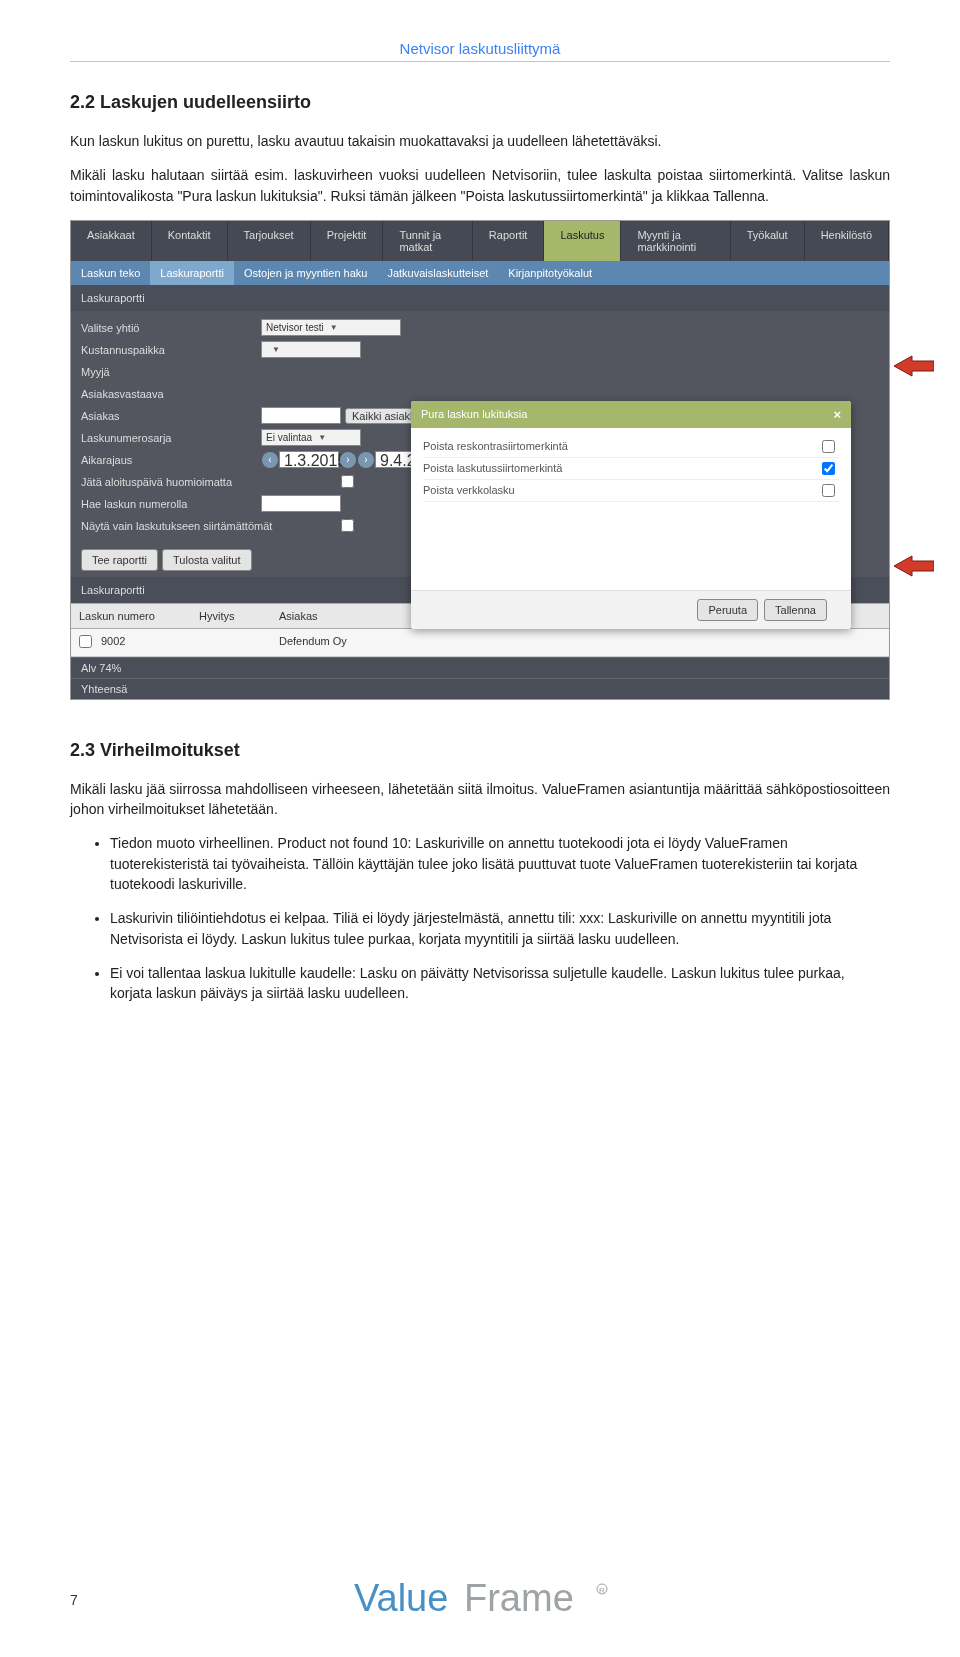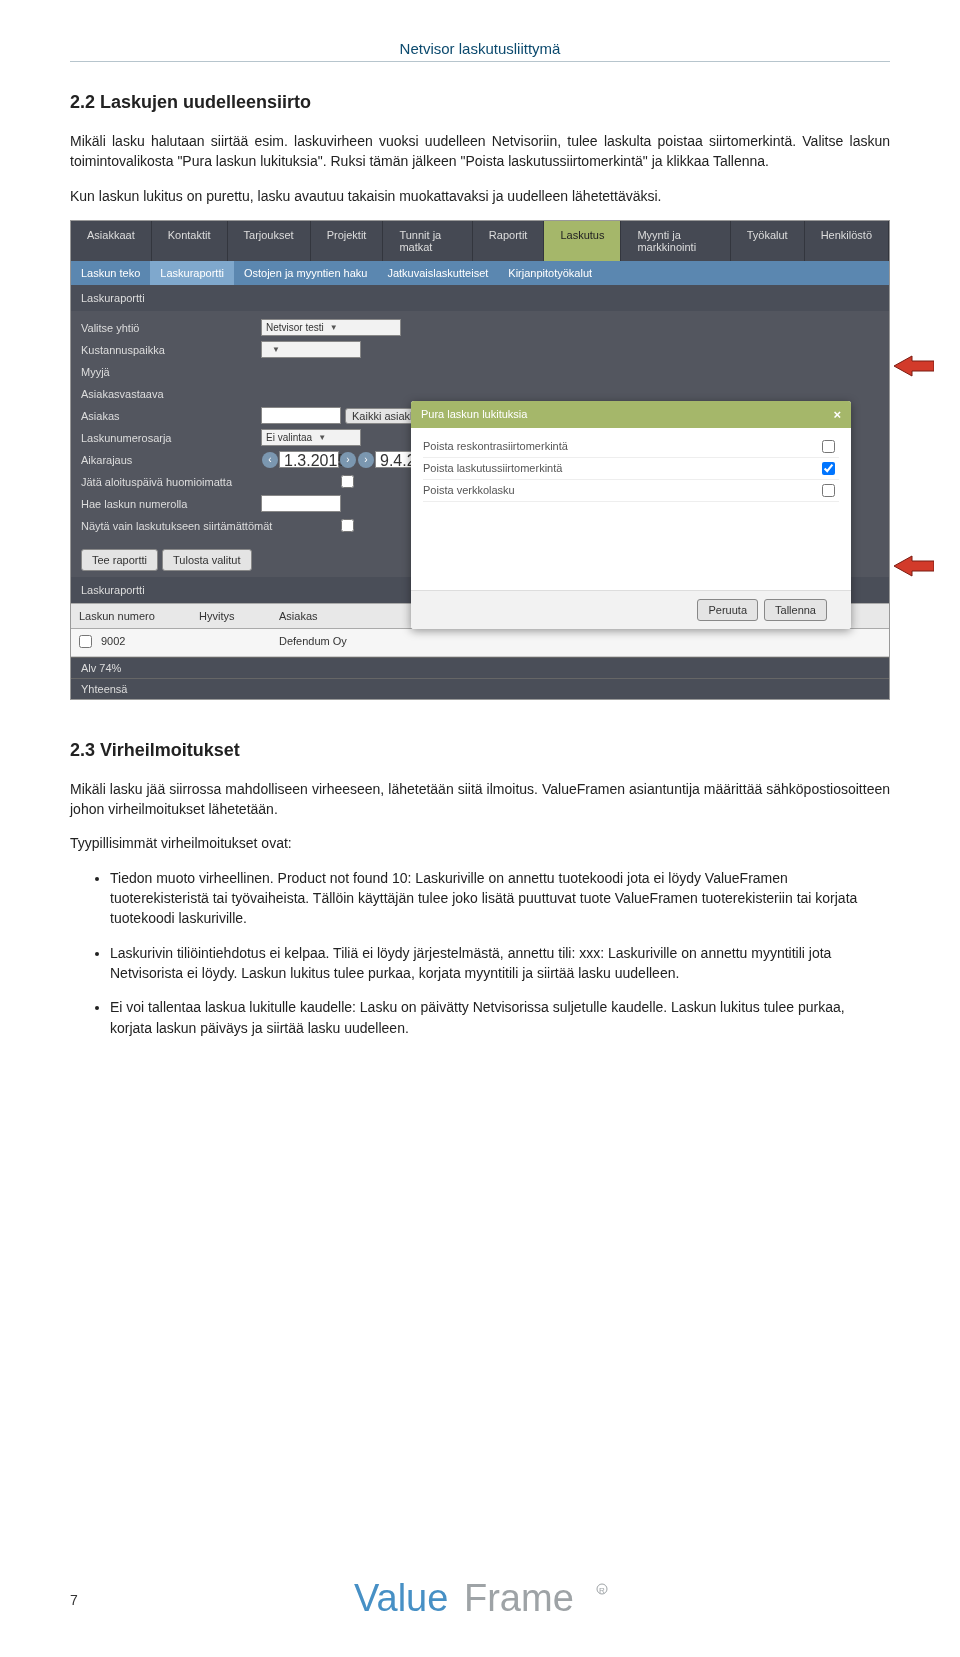--- a/index.html
+++ b/index.html
@@ -1,18 +1,18 @@
 <!DOCTYPE html>
 <html><head>
 <meta charset="utf-8">
 <style>
   * { box-sizing: border-box; margin: 0; padding: 0; }
   body { width: 960px; margin: 0 auto; font-family: Verdana, Arial, sans-serif; background: #fff; color: #222; }
   .page { padding: 40px 70px 20px; position: relative; min-height: 1657px; }
-  .header-title { text-align: center; color: #0c4a6e; font-size: 15px; margin-bottom: 4px; }
+  .header-title { text-align: center; color: #3b82f6; font-size: 15px; margin-bottom: 4px; }
   .header-line { width: 100%; height: 1px; background: #b7c5cd; margin-bottom: 30px; }
   h2.sec { font-size: 18px; font-weight: bold; color: #222; margin: 24px 0 18px; }
   p.body { font-size: 14px; line-height: 1.45; margin-bottom: 14px; text-align: justify; }
   ul.body { font-size: 14px; line-height: 1.45; list-style: disc; padding-left: 40px; }
   ul.body li { margin-bottom: 14px; }
 
   
   .shot-wrap { position: relative; width: 820px; margin: 8px auto 40px; }
   .shot { width: 100%; background: #3d414b; border: 1px solid #999; font-family: Arial, sans-serif; font-size: 11px; color: #ddd; }
   .tabs1 { display: flex; background: #454953; }
@@ -54,22 +54,22 @@
   .footer-logo { margin: 0 auto; }
 </style>
 </head>
 <body>
 
 <div class="page">
   <div class="header-title">Netvisor laskutusliittymä</div>
   <div class="header-line"></div>
 
   <h2 class="sec">2.2 Laskujen uudelleensiirto</h2>
+  <p class="body">Kun laskun lukitus on purettu, lasku avautuu takaisin muokattavaksi ja uudelleen lähetettäväksi.</p>
   <p class="body">Mikäli lasku halutaan siirtää esim. laskuvirheen vuoksi uudelleen Netvisoriin, tulee laskulta poistaa siirtomerkintä. Valitse laskun toimintovalikosta "Pura laskun lukituksia". Ruksi tämän jälkeen "Poista laskutussiirtomerkintä" ja klikkaa Tallenna.</p>
-  <p class="body">Kun laskun lukitus on purettu, lasku avautuu takaisin muokattavaksi ja uudelleen lähetettäväksi.</p>
 
   <div class="shot-wrap">
     <div class="shot">
       <div class="tabs1" id="tabs1">
           <div>Asiakkaat</div>
           <div>Kontaktit</div>
           <div>Tarjoukset</div>
           <div>Projektit</div>
           <div>Tunnit ja matkat</div>
           <div>Raportit</div>
@@ -190,21 +190,20 @@
     </div>
     <div class="arrow" style="top:334px">
       <svg viewBox="0 0 40 24">
           <polygon points="0,12 18,2 18,7 40,7 40,17 18,17 18,22" fill="#d23a2a" stroke="#7a1d13" stroke-width="1"></polygon>
         </svg>
     </div>
   </div>
 
   <h2 class="sec">2.3 Virheilmoitukset</h2>
   <p class="body">Mikäli lasku jää siirrossa mahdolliseen virheeseen, lähetetään siitä ilmoitus. ValueFramen asiantuntija määrittää sähköpostiosoitteen johon virheilmoitukset lähetetään.</p>
-  <p class="body">Tyypillisimmät virheilmoitukset ovat:</p>
   <ul class="body">
     <li>Tiedon muoto virheellinen. Product not found 10: Laskuriville on annettu tuotekoodi jota ei löydy ValueFramen tuoterekisteristä tai työvaiheista. Tällöin käyttäjän tulee joko lisätä puuttuvat tuote ValueFramen tuoterekisteriin tai korjata tuotekoodi laskuriville.</li>
     <li>Laskurivin tiliöintiehdotus ei kelpaa. Tiliä ei löydy järjestelmästä, annettu tili: xxx: Laskuriville on annettu myyntitili jota Netvisorista ei löydy. Laskun lukitus tulee purkaa, korjata myyntitili ja siirtää lasku uudelleen.</li>
     <li>Ei voi tallentaa laskua lukitulle kaudelle: Lasku on päivätty Netvisorissa suljetulle kaudelle. Laskun lukitus tulee purkaa, korjata laskun päiväys ja siirtää lasku uudelleen.</li>
   </ul>
 
   <div class="footer">
     <div class="pgnum">7</div>
     <div class="footer-logo">
       <svg width="260" height="50" viewBox="0 0 260 50">

